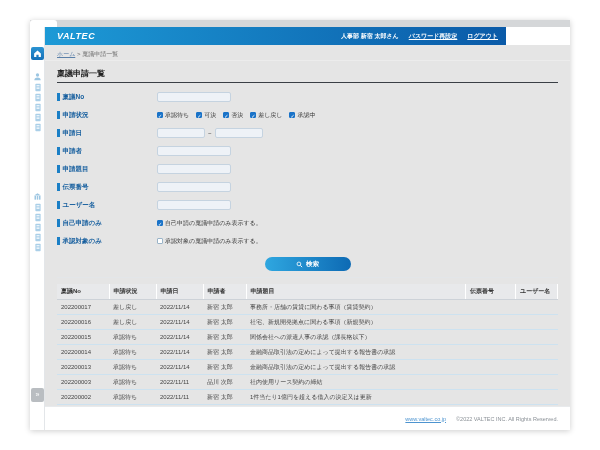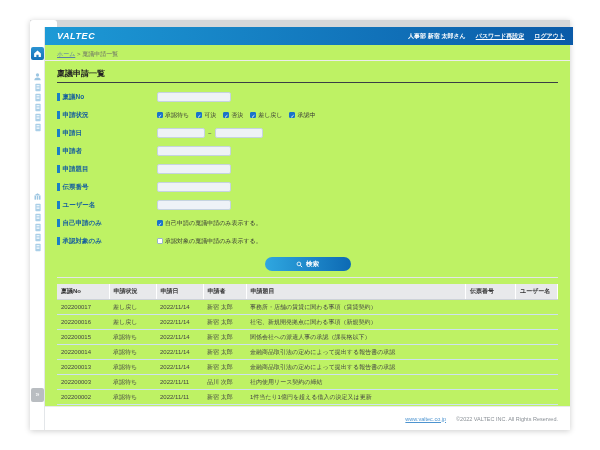--- a/index.html
+++ b/index.html
@@ -4,35 +4,35 @@
 <style>
   html,body{width:600px;height:450px;margin:0;padding:0;overflow:hidden;background:#fff;
     font-family:"Liberation Sans","DejaVu Sans",sans-serif;-webkit-font-smoothing:antialiased;}
   *{box-sizing:border-box;}
   .app{position:absolute;left:30px;top:20px;width:540px;height:410px;background:#fff;
     box-shadow:0 1px 6px rgba(0,0,0,.20);}
   
   .top-strip{position:absolute;left:0;top:0;width:540px;height:7px;background:#d5d7d9;}
   .top-tab{position:absolute;left:0;top:0;width:27px;height:7px;background:#fff;border-radius:3px 3px 0 0;}
   
-  .header{position:absolute;left:15px;top:7px;width:528px;height:18px;
+  .header{position:absolute;left:15px;top:7px;width:461px;height:18px;
     background:linear-gradient(90deg,#1d9ad6 0%,#0a5aa8 100%);display:flex;align-items:center;}
   .logo{font-size:9px;font-weight:bold;font-style:italic;color:#fff;letter-spacing:.6px;margin-left:12px;}
   .header-right{margin-left:auto;display:flex;align-items:center;gap:10px;padding-right:8px;}
   .header-user{color:#fff;font-size:6px;font-weight:bold;}
   .header-link{color:#fff;font-size:6px;font-weight:bold;text-decoration:underline;cursor:pointer;}
   
   .sidebar{position:absolute;left:0;top:7px;width:15px;height:403px;background:#fff;border-right:1px solid #e3e6e9;}
   .home-btn{position:absolute;left:1px;top:20px;width:13px;height:13px;border-radius:2px;
     background:linear-gradient(180deg,#2b93d2,#1470b8);display:flex;align-items:center;justify-content:center;cursor:pointer;}
   .nav-icon{position:absolute;left:0;width:15px;display:flex;justify-content:center;cursor:pointer;}
   .expand-btn{position:absolute;left:1px;top:361px;width:13px;height:14px;border-radius:2px;background:#b9bdc1;
     color:#fff;font-size:7px;line-height:14px;text-align:center;cursor:pointer;}
   
-  .content{position:absolute;left:15px;top:25px;width:525px;height:385px;background:#bef264;}
+  .content{position:absolute;left:15px;top:25px;width:525px;height:385px;background:#e5e5e5;}
   .breadcrumb{height:16px;padding:5px 0 0 12px;border-bottom:1px solid #ececec;font-size:6px;color:#666;}
   .crumb-link{color:#5a7fa8;text-decoration:underline;cursor:pointer;}
   .panel{padding:7px 12px 0 12px;}
   .page-title{font-size:8px;font-weight:bold;color:#222;padding-bottom:3px;border-bottom:1.5px solid #3a3f45;margin-bottom:5px;}
   .frow{display:flex;align-items:center;height:18px;}
   .flabel{width:100px;display:flex;align-items:center;gap:3px;font-size:6.5px;font-weight:bold;color:#155e9e;flex:none;}
   .flabel::before{content:"";width:2.5px;height:8px;background:#1a7fc6;flex:none;}
   .tinput{height:10px;width:74px;background:#eef2f7;border:1px solid #c5d3e0;border-radius:2px;font-size:6px;padding:0 2px;color:#333;}
   .tinput.date{width:48px;}
   .tilde{font-size:6px;color:#555;margin:0 3px;}

